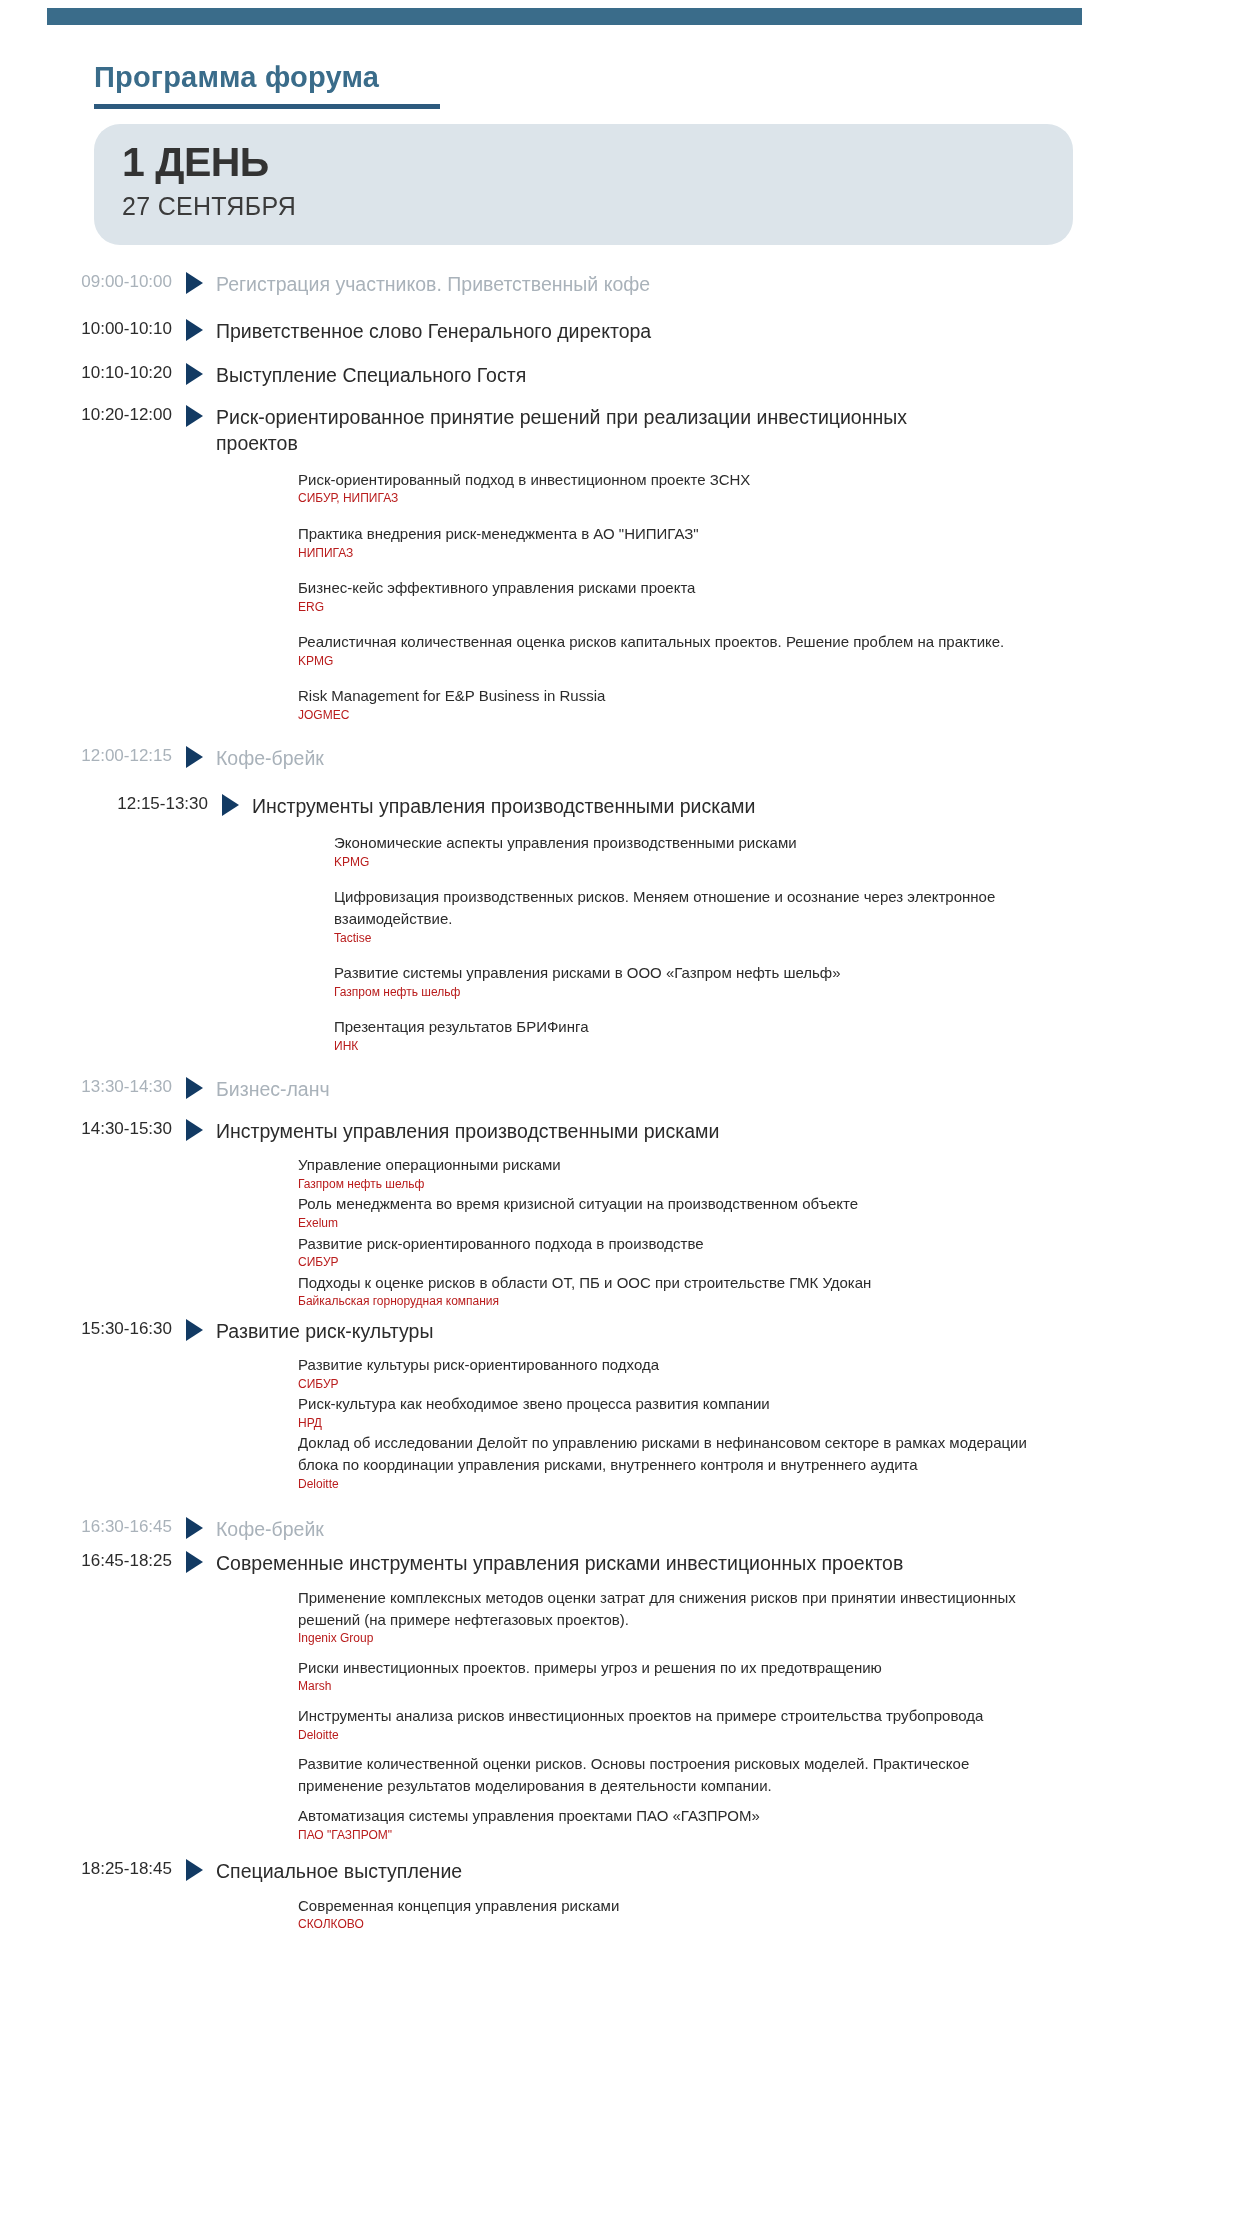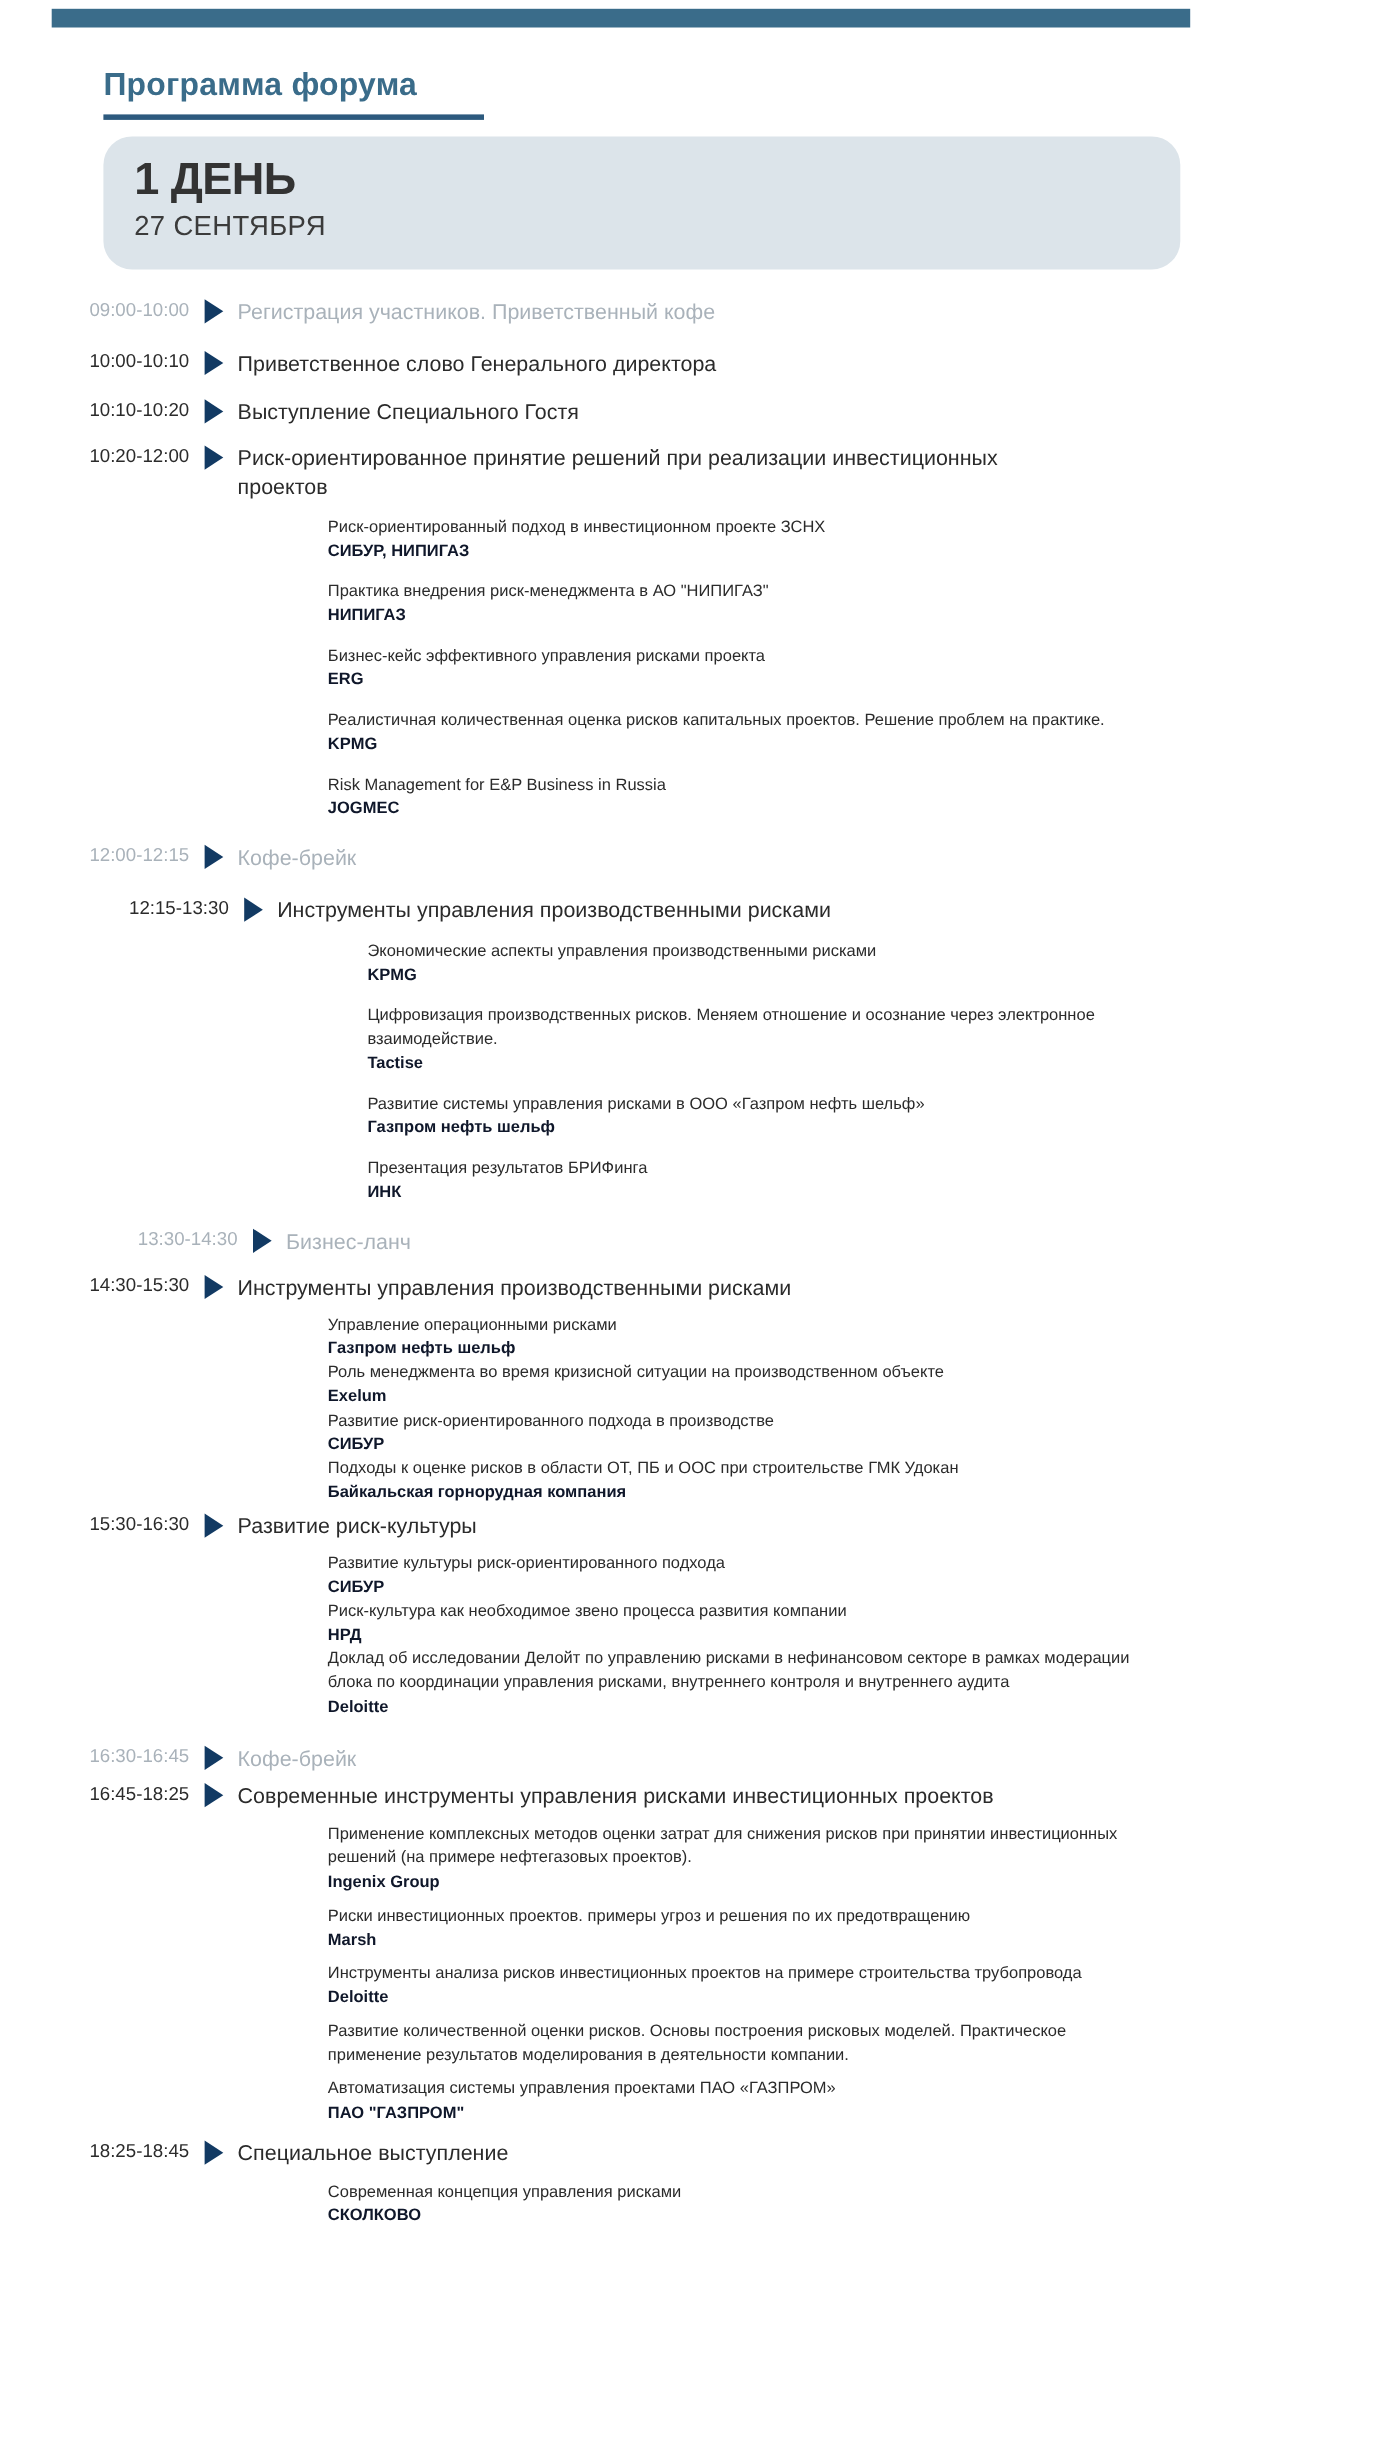--- a/index.html
+++ b/index.html
@@ -71,21 +71,21 @@
   .row.muted .time{color:#a9b2ba;}
   .row.muted .title{color:#a9b2ba;}
 
   
   .details{padding-left:298px;}
   .det-item{max-width:740px;}
   .det-topic{
     font-size:15px;font-weight:400;color:#2b2b2b;line-height:1.45;
   }
   .det-org{
-    font-size:15px;font-weight:700;color:#0f172a;line-height:1.45;
+    font-size:12px;font-weight:400;color:#b91c1c;line-height:1.45;
   }
   
   .details.loose .det-item + .det-item{margin-top:15px;}
   .details.loose{margin-top:12px;}
   
   .details.tight{margin-top:9px;}
   .details.tight .det-item + .det-item{margin-top:0;}
   
   .details.semi{margin-top:10px;}
   .details.semi .det-item + .det-item{margin-top:9px;}
@@ -195,21 +195,21 @@
           <div class="det-item">
             <div class="det-topic">Развитие системы управления рисками в ООО «Газпром нефть шельф»</div>
             <div class="det-org">Газпром нефть шельф</div>
           </div>
           <div class="det-item">
             <div class="det-topic">Презентация результатов БРИФинга</div>
             <div class="det-org">ИНК</div>
           </div>
         </div>
       </div>
-      <div style="margin-top: 22px; padding-left: 44px;">
+      <div style="margin-top: 22px;">
         <div class="row muted">
           <div class="time">13:30-14:30</div>
           <div class="marker">
             <span class="tri"></span>
           </div>
           <div class="title">Бизнес-ланч</div>
         </div>
       </div>
       <div style="margin-top: 16px;">
         <div class="row">

